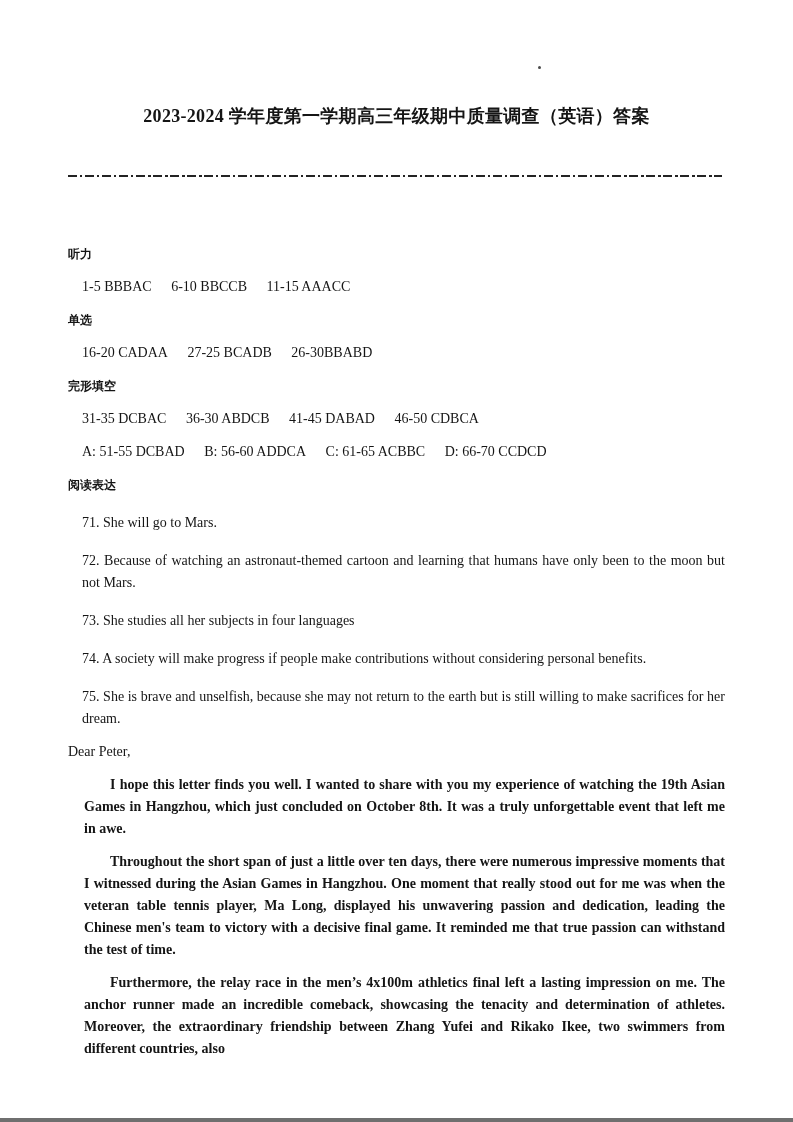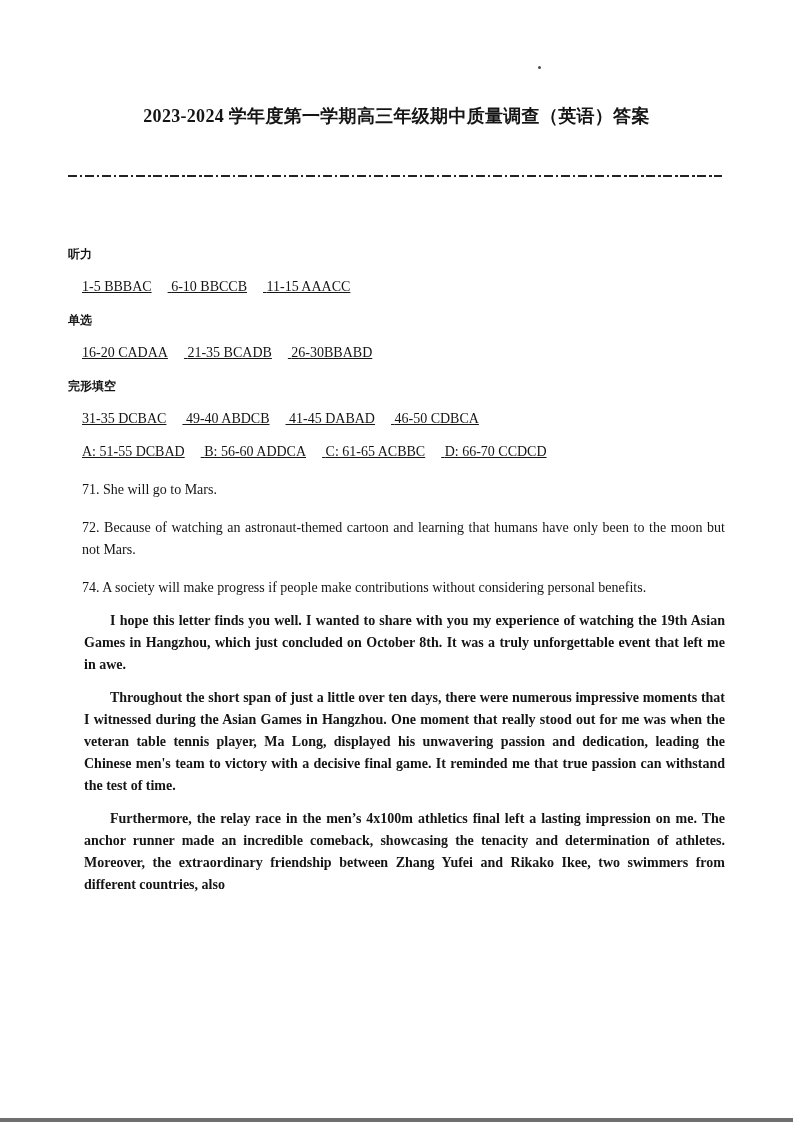--- a/index.html
+++ b/index.html
@@ -56,21 +56,20 @@
     margin: 0 0 11px 0;
     font-size: 12px;
     line-height: 22px;
     font-weight: bold;
     font-family: Liberation Sans, sans-serif;
   }
   .ans-line {
     margin: 0 0 11px 0;
     padding-left: 14px;
     white-space: nowrap;
-    text-decoration: underline;
   }
   .ans-group { margin-right: 16px; }
   .ans-group:last-child { margin-right: 0; }
   .rx-item {
     margin: 16px 0 11px 0;
     padding-left: 14px;
     text-align: justify;
   }
   .salutation {
     margin: 0 0 11px 0;
@@ -106,43 +105,47 @@
     <h2 class="sec-heading">听力</h2>
     <p class="ans-line">
       <span class="ans-group">1-5 BBBAC</span>
       <span class="ans-group">6-10 BBCCB</span>
       <span class="ans-group">11-15 AAACC</span>
     </p>
 
     <h2 class="sec-heading">单选</h2>
     <p class="ans-line">
       <span class="ans-group">16-20 CADAA</span>
-      <span class="ans-group">21-35 BCADB</span>
+      <span class="ans-group">27-25 BCADB</span>
       <span class="ans-group">26-30BBABD</span>
     </p>
 
     <h2 class="sec-heading">完形填空</h2>
     <p class="ans-line">
       <span class="ans-group">31-35 DCBAC</span>
-      <span class="ans-group">49-40 ABDCB</span>
+      <span class="ans-group">36-30 ABDCB</span>
       <span class="ans-group">41-45 DABAD</span>
       <span class="ans-group">46-50 CDBCA</span>
     </p>
 
     <p class="ans-line">
       <span class="ans-group">A: 51-55 DCBAD</span>
       <span class="ans-group">B: 56-60 ADDCA</span>
       <span class="ans-group">C: 61-65 ACBBC</span>
       <span class="ans-group">D: 66-70 CCDCD</span>
     </p>
 
+    <h2 class="sec-heading">阅读表达</h2>
     <p class="rx-item">71. She will go to Mars.</p>
     <p class="rx-item">72. Because of watching an astronaut-themed cartoon and learning that humans have only been to the moon but not Mars.</p>
+    <p class="rx-item">73. She studies all her subjects in four languages</p>
     <p class="rx-item">74. A society will make progress if people make contributions without considering personal benefits.</p>
+    <p class="rx-item">75. She is brave and unselfish, because she may not return to the earth but is still willing to make sacrifices for her dream.</p>
 
+    <p class="salutation">Dear Peter,</p>
     <p class="letter-para">I hope this letter finds you well. I wanted to share with you my experience of watching the 19th Asian Games in Hangzhou, which just concluded on October 8th. It was a truly unforgettable event that left me in awe.</p>
     <p class="letter-para">Throughout the short span of just a little over ten days, there were numerous impressive moments that I witnessed during the Asian Games in Hangzhou. One moment that really stood out for me was when the veteran table tennis player, Ma Long, displayed his unwavering passion and dedication, leading the Chinese men's team to victory with a decisive final game. It reminded me that true passion can withstand the test of time.</p>
     <p class="letter-para">Furthermore, the relay race in the men’s 4x100m athletics final left a lasting impression on me. The anchor runner made an incredible comeback, showcasing the tenacity and determination of athletes. Moreover, the extraordinary friendship between Zhang Yufei and Rikako Ikee, two swimmers from different countries, also</p>
 
   </div>
 
   <div class="scan-bottom-edge"></div>
 
 </div>
 

